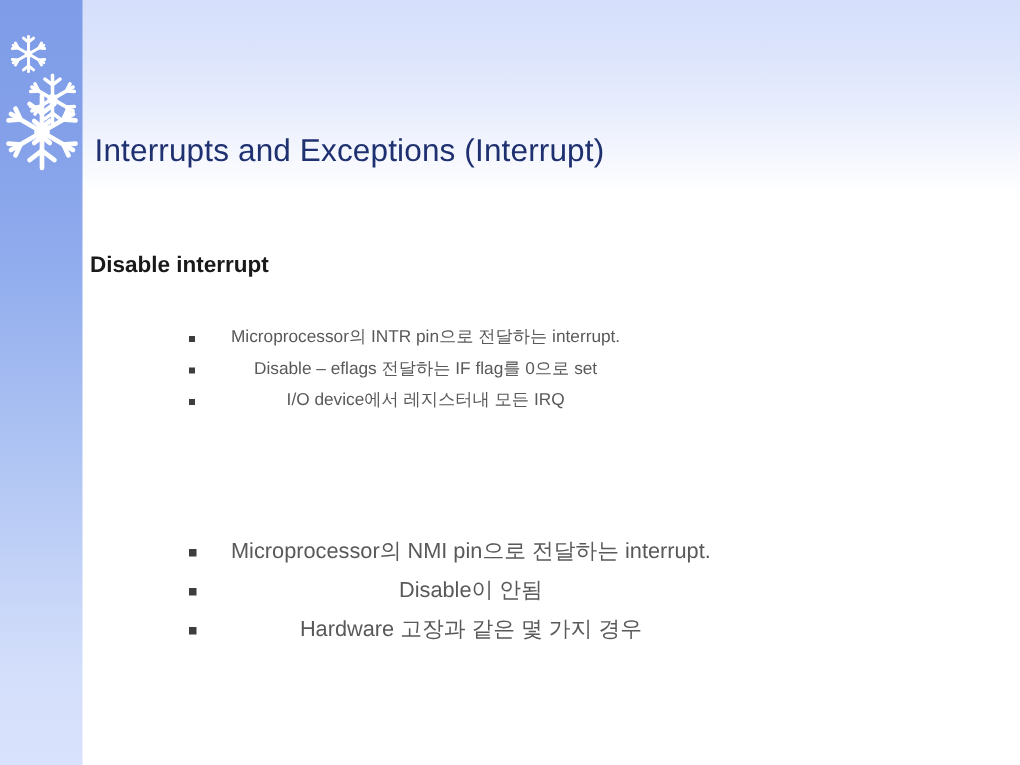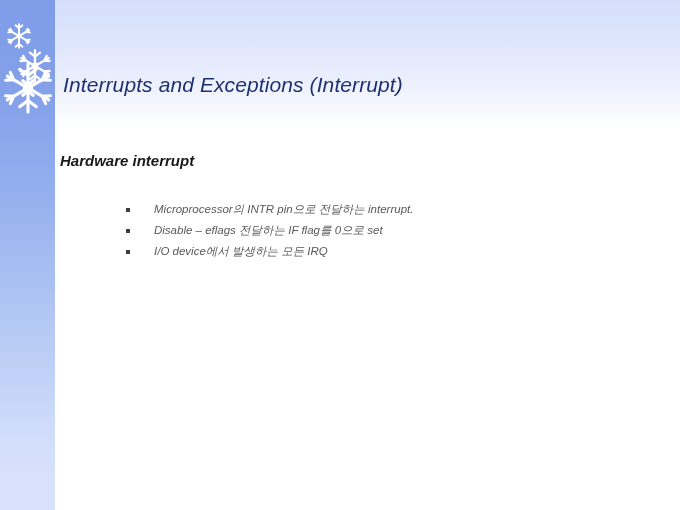--- a/index.html
+++ b/index.html
@@ -61,24 +61,23 @@
   .snowflake svg { display: block; }
 
   #flake-small  { left: 5px;  top: 22px; }
   #flake-medium { left: 17px; top: 48px; }
   #flake-large  { left: 2px;  top: 62px; }
 
   
   #content {
     position: absolute;
     left: 0;
-    top: 0;
+    top: 16px;
     width: 680px;
     height: 444px;
-    font-style: italic;
   }
 
   #slide-title {
     position: absolute;
     left: 63px;
     top: 73px;
     font-size: 21px;
     font-weight: normal;
     color: #1f3070;
     letter-spacing: 0.1px;
@@ -99,20 +98,21 @@
   .bullet-list {
     position: absolute;
     list-style: none;
     margin: 0;
     padding: 0;
   }
   .bullet-list li {
     position: relative;
     color: #595959;
     white-space: nowrap;
+    text-align: center;
   }
   .bullet-list li .bullet-marker {
     position: absolute;
     background: #3d3d3d;
     display: block;
   }
   .bullet-list li .bullet-text { display: inline-block; }
 
   
   #list-maskable {
@@ -229,33 +229,47 @@
         <circle cx="50" cy="50" r="10" fill="#ffffff"></circle>
       </svg>
     </span>
 
   </div>
 
   <div id="content">
 
     <div id="slide-title">Interrupts and Exceptions (Interrupt)</div>
 
-    <div class="section-heading" id="heading-maskable">Hardware interrupt</div>
+    <div class="section-heading" id="heading-maskable">Disable interrupt</div>
 
     <ul class="bullet-list" id="list-maskable">
       <li>
         <span class="bullet-marker"></span>
         <span class="bullet-text">Microprocessor의 INTR pin으로 전달하는 interrupt.</span>
       </li>
       <li>
         <span class="bullet-marker"></span>
         <span class="bullet-text">Disable – eflags 전달하는 IF flag를 0으로 set</span>
       </li>
       <li>
         <span class="bullet-marker"></span>
-        <span class="bullet-text">I/O device에서 발생하는 모든 IRQ</span>
+        <span class="bullet-text">I/O device에서 레지스터내 모든 IRQ</span>
       </li>
     </ul>
 
 
+    <ul class="bullet-list" id="list-nonmaskable">
+      <li>
+        <span class="bullet-marker"></span>
+        <span class="bullet-text">Microprocessor의 NMI pin으로 전달하는 interrupt.</span>
+      </li>
+      <li>
+        <span class="bullet-marker"></span>
+        <span class="bullet-text">Disable이 안됨</span>
+      </li>
+      <li>
+        <span class="bullet-marker"></span>
+        <span class="bullet-text">Hardware 고장과 같은 몇 가지 경우</span>
+      </li>
+    </ul>
 
   </div>
 </div>
 
 </body></html>

